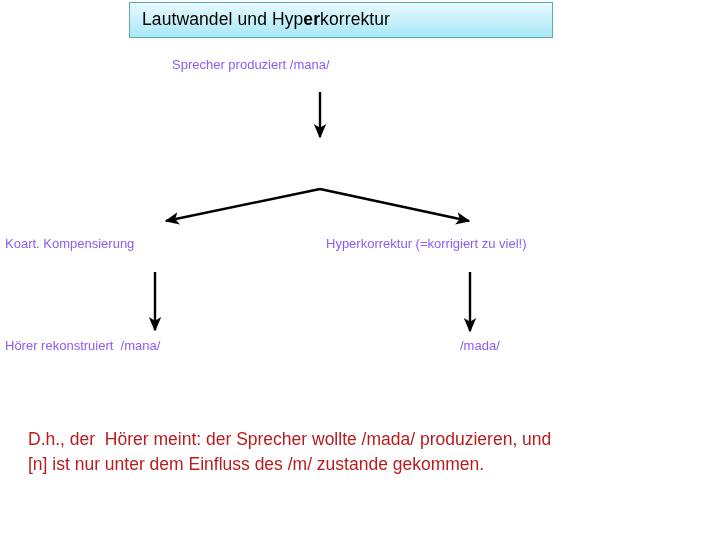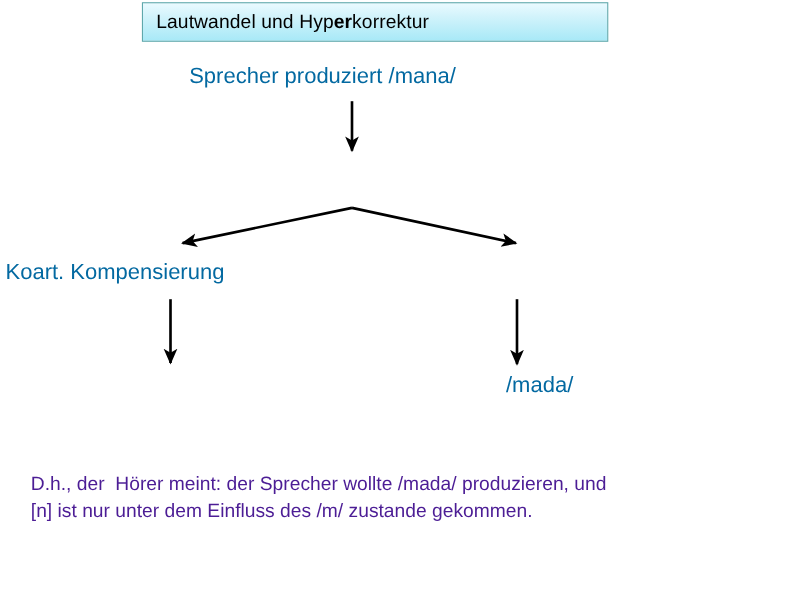--- a/index.html
+++ b/index.html
@@ -42,43 +42,43 @@
     white-space: nowrap;
     color: #000;
   }
   .title-text .bold {
     font-weight: bold;
   }
 
   
   .node {
     position: absolute;
-    font-size: 20px;
+    font-size: 13px;
     line-height: 1.15;
     white-space: pre;
-    color: #0369a1;
+    color: #8b5cf6;
   }
 
   #node-produziert { left: 172px; top: 58px; }
   #node-erzeugt    { left: 233px; top: 150px; }
   #node-koart      { left: 5px;   top: 237px; }
   #node-hyper      { left: 326px; top: 237px; }
   #node-hoerer     { left: 5px;   top: 339px; }
   #node-mada       { left: 460px; top: 339px; }
 
   
   .paragraph {
     position: absolute;
     left: 28px;
     top: 427px;
     width: 672px;
     font-size: 17.5px;
     line-height: 1.45;
     white-space: pre-wrap;
-    color: #4c1d95;
+    color: #b91c1c;
   }
 
   
   #arrows {
     position: absolute;
     left: 0;
     top: 0;
     width: 720px;
     height: 540px;
     pointer-events: none;
@@ -109,20 +109,22 @@
     <line x1="155" y1="272" x2="155" y2="330" stroke="#000000" stroke-width="2.4" marker-end="url(#head)"></line>
 
     <line x1="470" y1="272" x2="470" y2="331" stroke="#000000" stroke-width="2.4" marker-end="url(#head)"></line>
   </svg>
 
   <div class="node" id="node-produziert">Sprecher produziert /mana/</div>
 
 
   <div class="node" id="node-koart">Koart. Kompensierung</div>
 
+  <div class="node" id="node-hyper">Hyperkorrektur (=korrigiert zu viel!)</div>
 
+  <div class="node" id="node-hoerer">Hörer rekonstruiert  /mana/</div>
 
   <div class="node" id="node-mada">/mada/</div>
 
   <div class="paragraph">D.h., der  Hörer meint: der Sprecher wollte /mada/ produzieren, und
 [n] ist nur unter dem Einfluss des /m/ zustande gekommen.</div>
 
 </div>
 
 </body></html>

